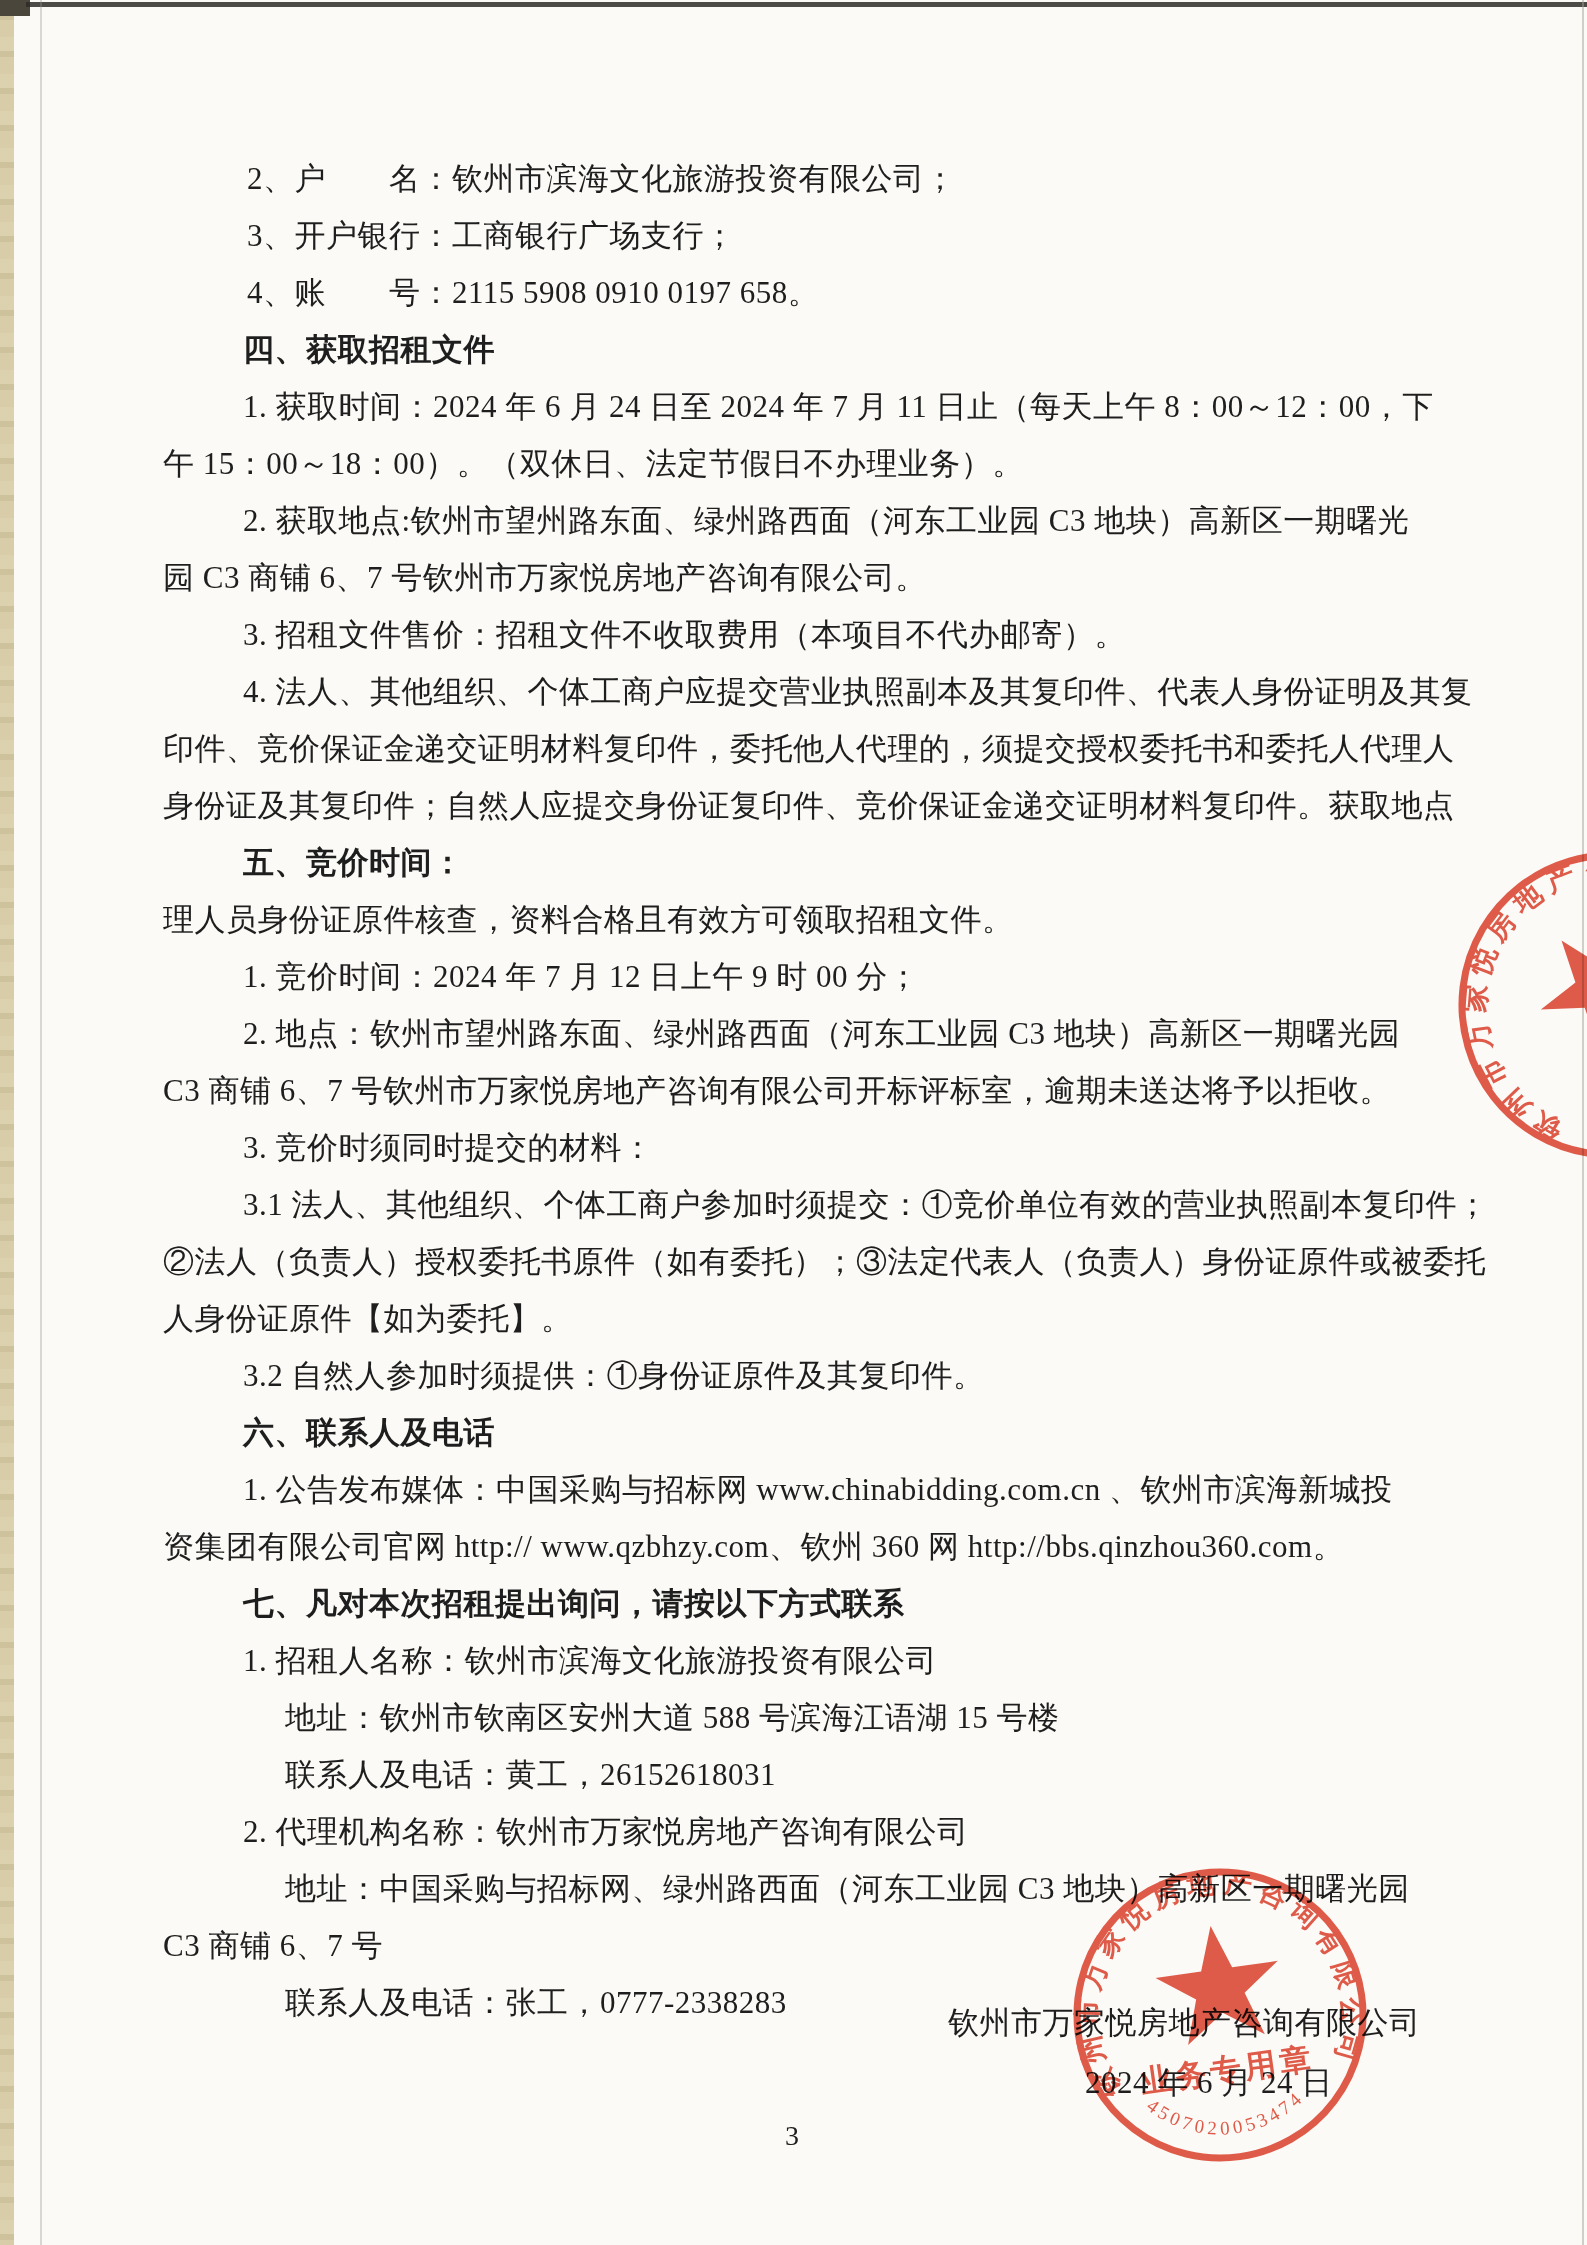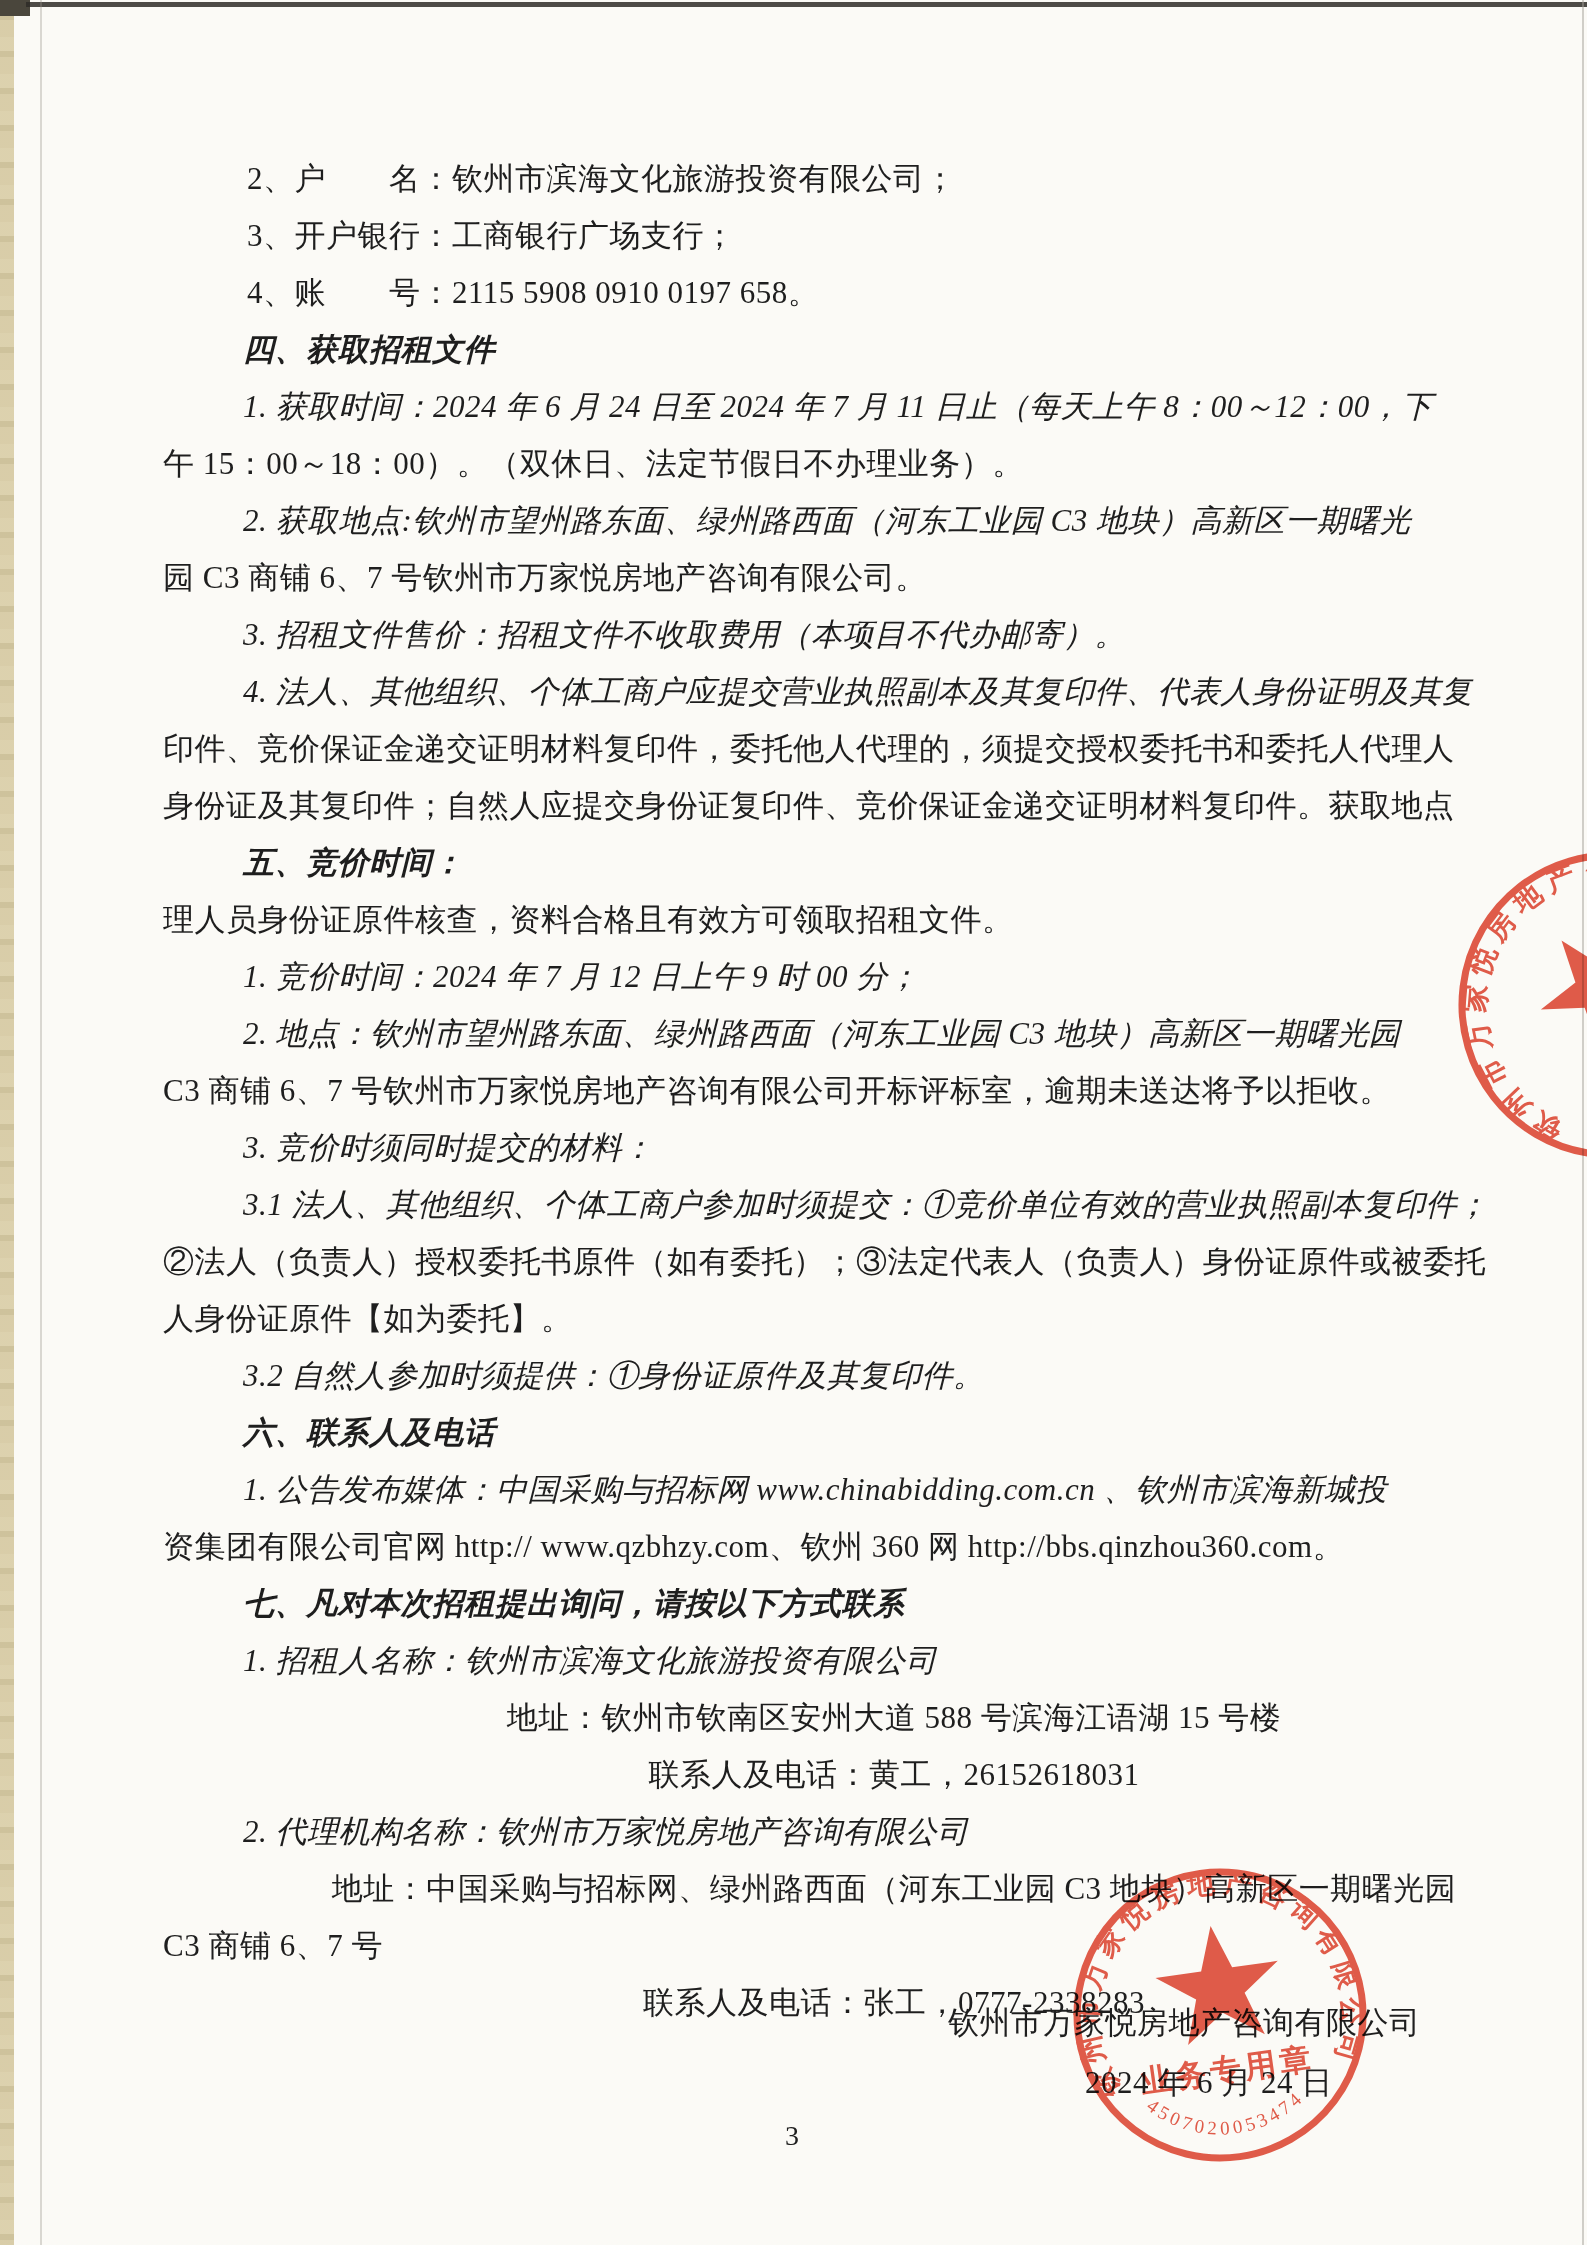--- a/index.html
+++ b/index.html
@@ -32,23 +32,23 @@
   #right-shadow-line{
     position:absolute;left:1582px;top:0;width:2px;height:2245px;background:#a5a29a;opacity:.5;
   }
   
   #doc-lines{
     position:absolute;left:163px;top:150px;width:1340px;
     font-size:31px;letter-spacing:.5px;
   }
   .line{height:57px;line-height:57px;white-space:nowrap;}
   .ind-flush{padding-left:0;}
-  .ind-para{padding-left:80px;font-style:italic;}
+  .ind-para{padding-left:80px;}
   .ind-list{padding-left:84px;}
-  .ind-sub{padding-left:122px;text-align:center;}
+  .ind-sub{padding-left:122px;}
   .bold{font-weight:bold;}
   #signature-company{
     position:absolute;left:948px;top:2002px;font-size:31px;letter-spacing:.5px;white-space:nowrap;
   }
   #signature-date{
     position:absolute;left:1085px;top:2062px;font-size:31px;letter-spacing:.5px;white-space:nowrap;
   }
   #page-number{
     position:absolute;left:785px;top:2120px;font-size:28px;
   }

